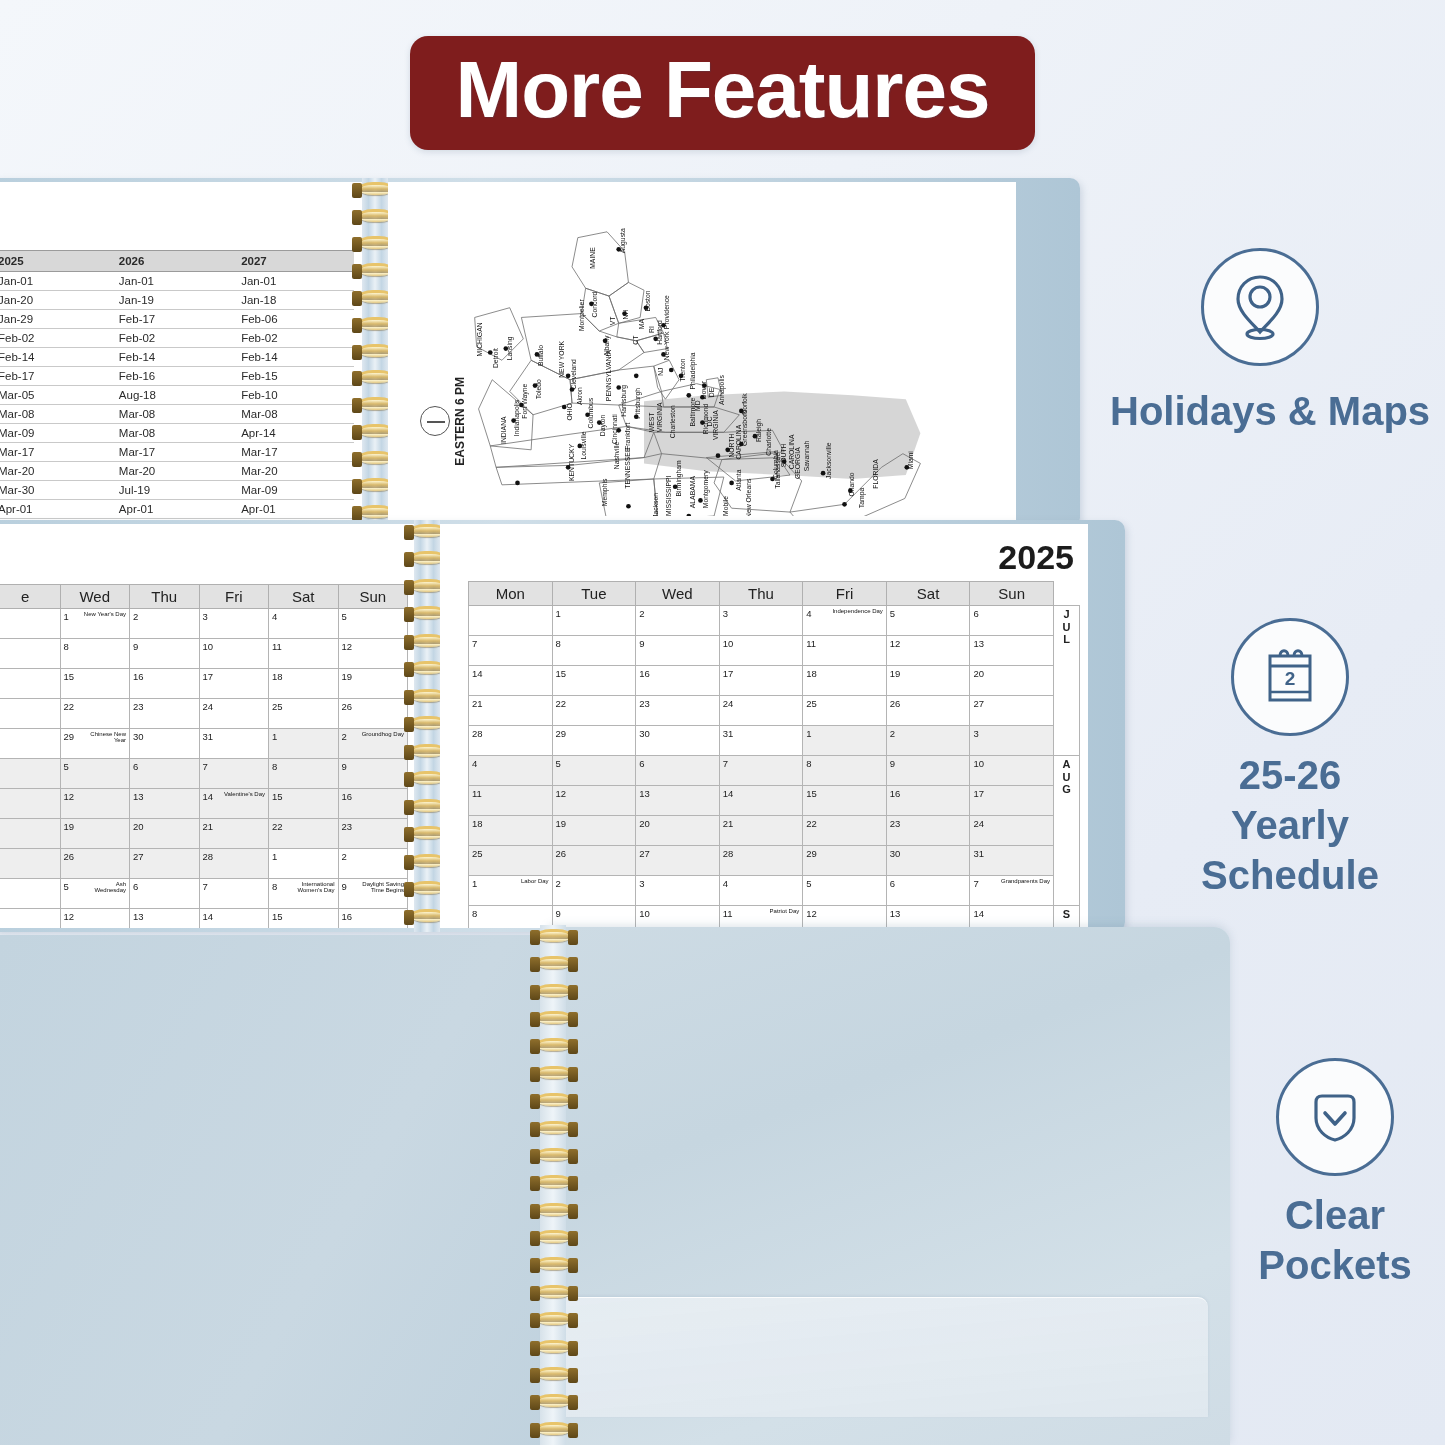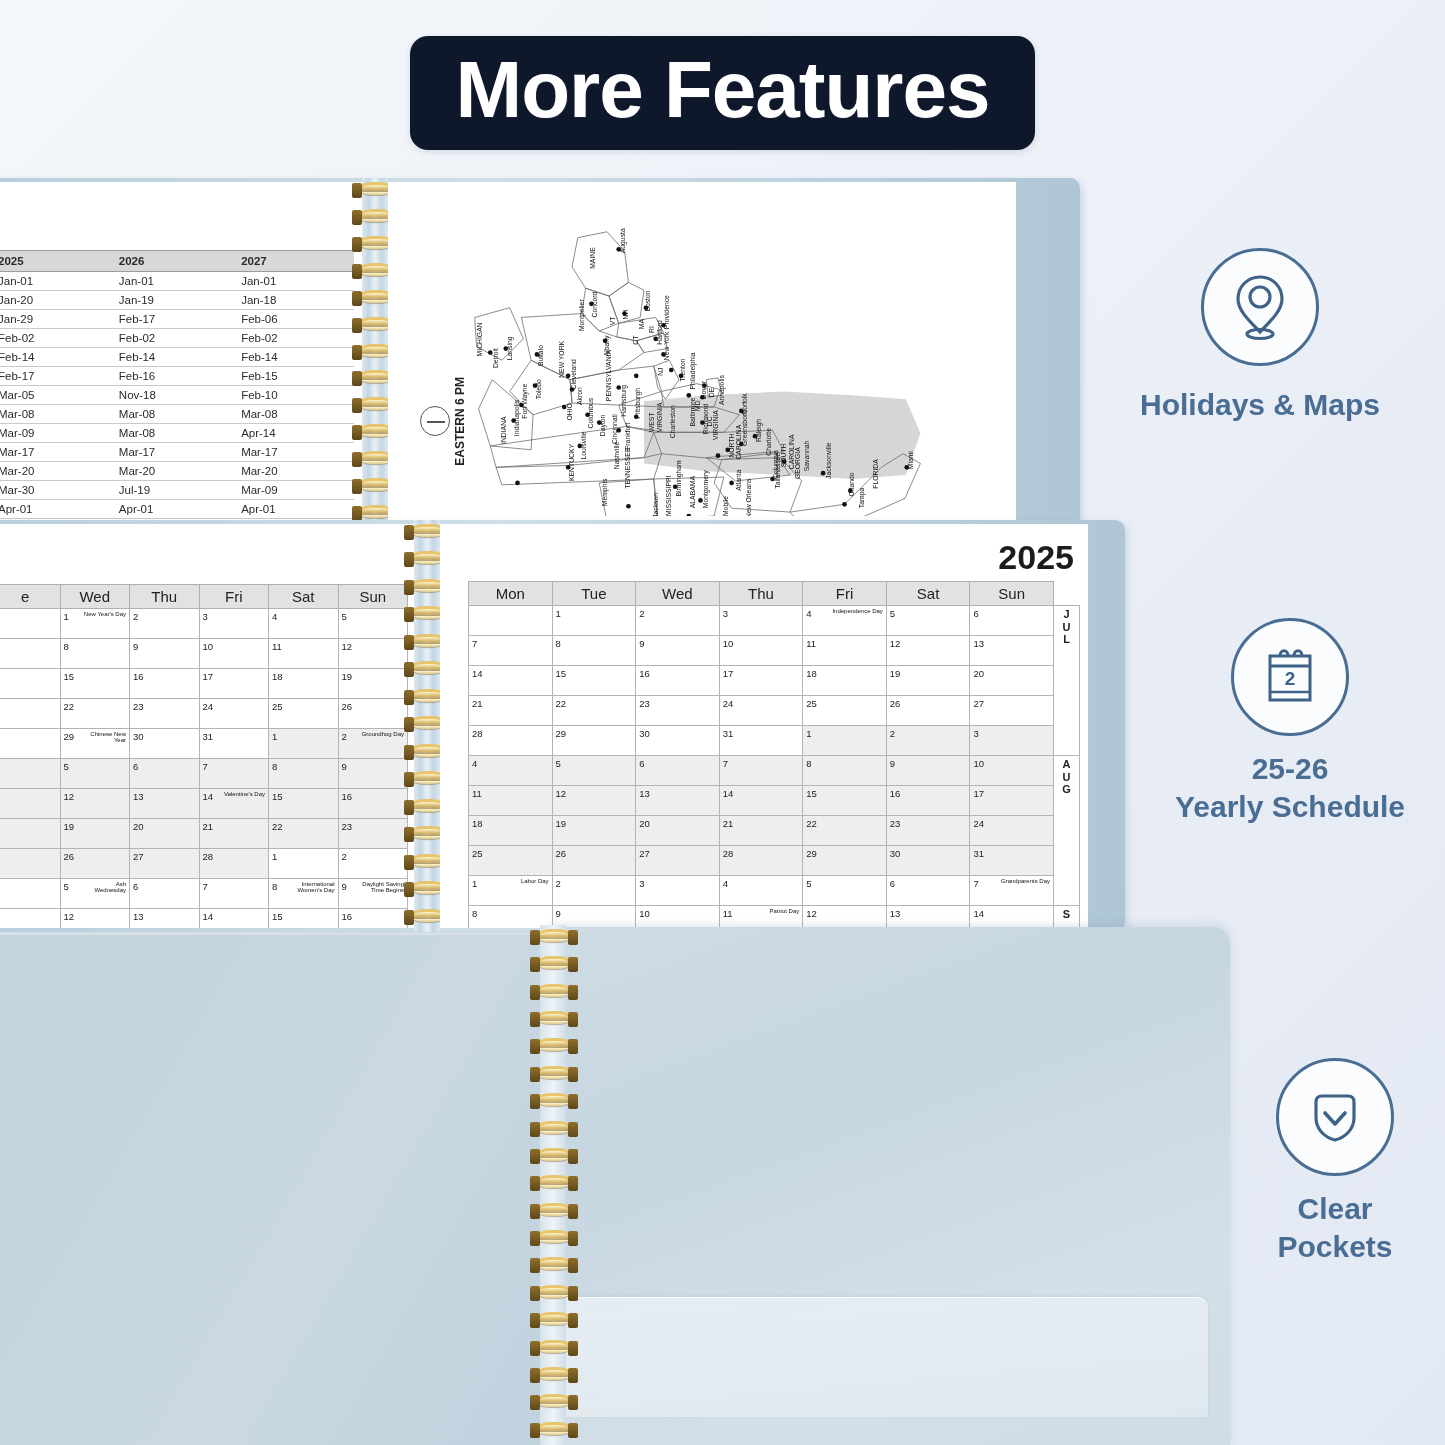--- a/index.html
+++ b/index.html
@@ -10,21 +10,21 @@
     position: relative;
     overflow: hidden;
   }
 
   
   .banner-wrap {
     position: absolute; top: 36px; left: 0; width: 100%;
     display: flex; justify-content: center;
   }
   .banner {
-    background: #0f172a;
+    background: #7f1d1d;
     border-radius: 18px;
     padding: 12px 46px 18px 46px;
     box-shadow: 0 2px 6px rgba(80,100,130,.18);
   }
   .banner-title {
     color: #ffffff;
     font-size: 80px;
     font-weight: 700;
     letter-spacing: -1px;
     line-height: 1.05;
@@ -121,21 +121,21 @@
   .year-label { font-size:34px; font-weight:700; color:#1c1c1c; text-align:right; }
 
   
   .feature { position:absolute; text-align:center; width:300px; }
   .icon-circle {
     width:118px; height:118px; border-radius:50%;
     border:3px solid #4a6d94; background:#fbfcfd; margin:0 auto;
     display:flex; align-items:center; justify-content:center;
   }
   .feature-label {
-    margin-top:20px; color:#4a6d94; font-size:30px; font-weight:700; line-height:1.25;
+    margin-top:20px; color:#4a6d94; font-size:40px; font-weight:700; line-height:1.25;
     white-space:nowrap;
   }
   .feature-label.two-line { white-space:normal;margin-top:14px; }
 
   
   .bottom-cover {
     position:absolute;
     background: linear-gradient(160deg,#cddbe4 0%, #c6d6e0 35%, #d3e0e8 75%, #cfdce5 100%);
     border-radius: 4px 16px 0 0;
     box-shadow: 0 -2px 8px rgba(110,135,160,.22);
@@ -202,21 +202,21 @@
               <td>Feb-14</td>
               <td>Feb-14</td>
             </tr>
             <tr>
               <td>Feb-17</td>
               <td>Feb-16</td>
               <td>Feb-15</td>
             </tr>
             <tr>
               <td>Mar-05</td>
-              <td>Nov-18</td>
+              <td>Aug-18</td>
               <td>Feb-10</td>
             </tr>
             <tr>
               <td>Mar-08</td>
               <td>Mar-08</td>
               <td>Mar-08</td>
             </tr>
             <tr>
               <td>Mar-09</td>
               <td>Mar-08</td>

